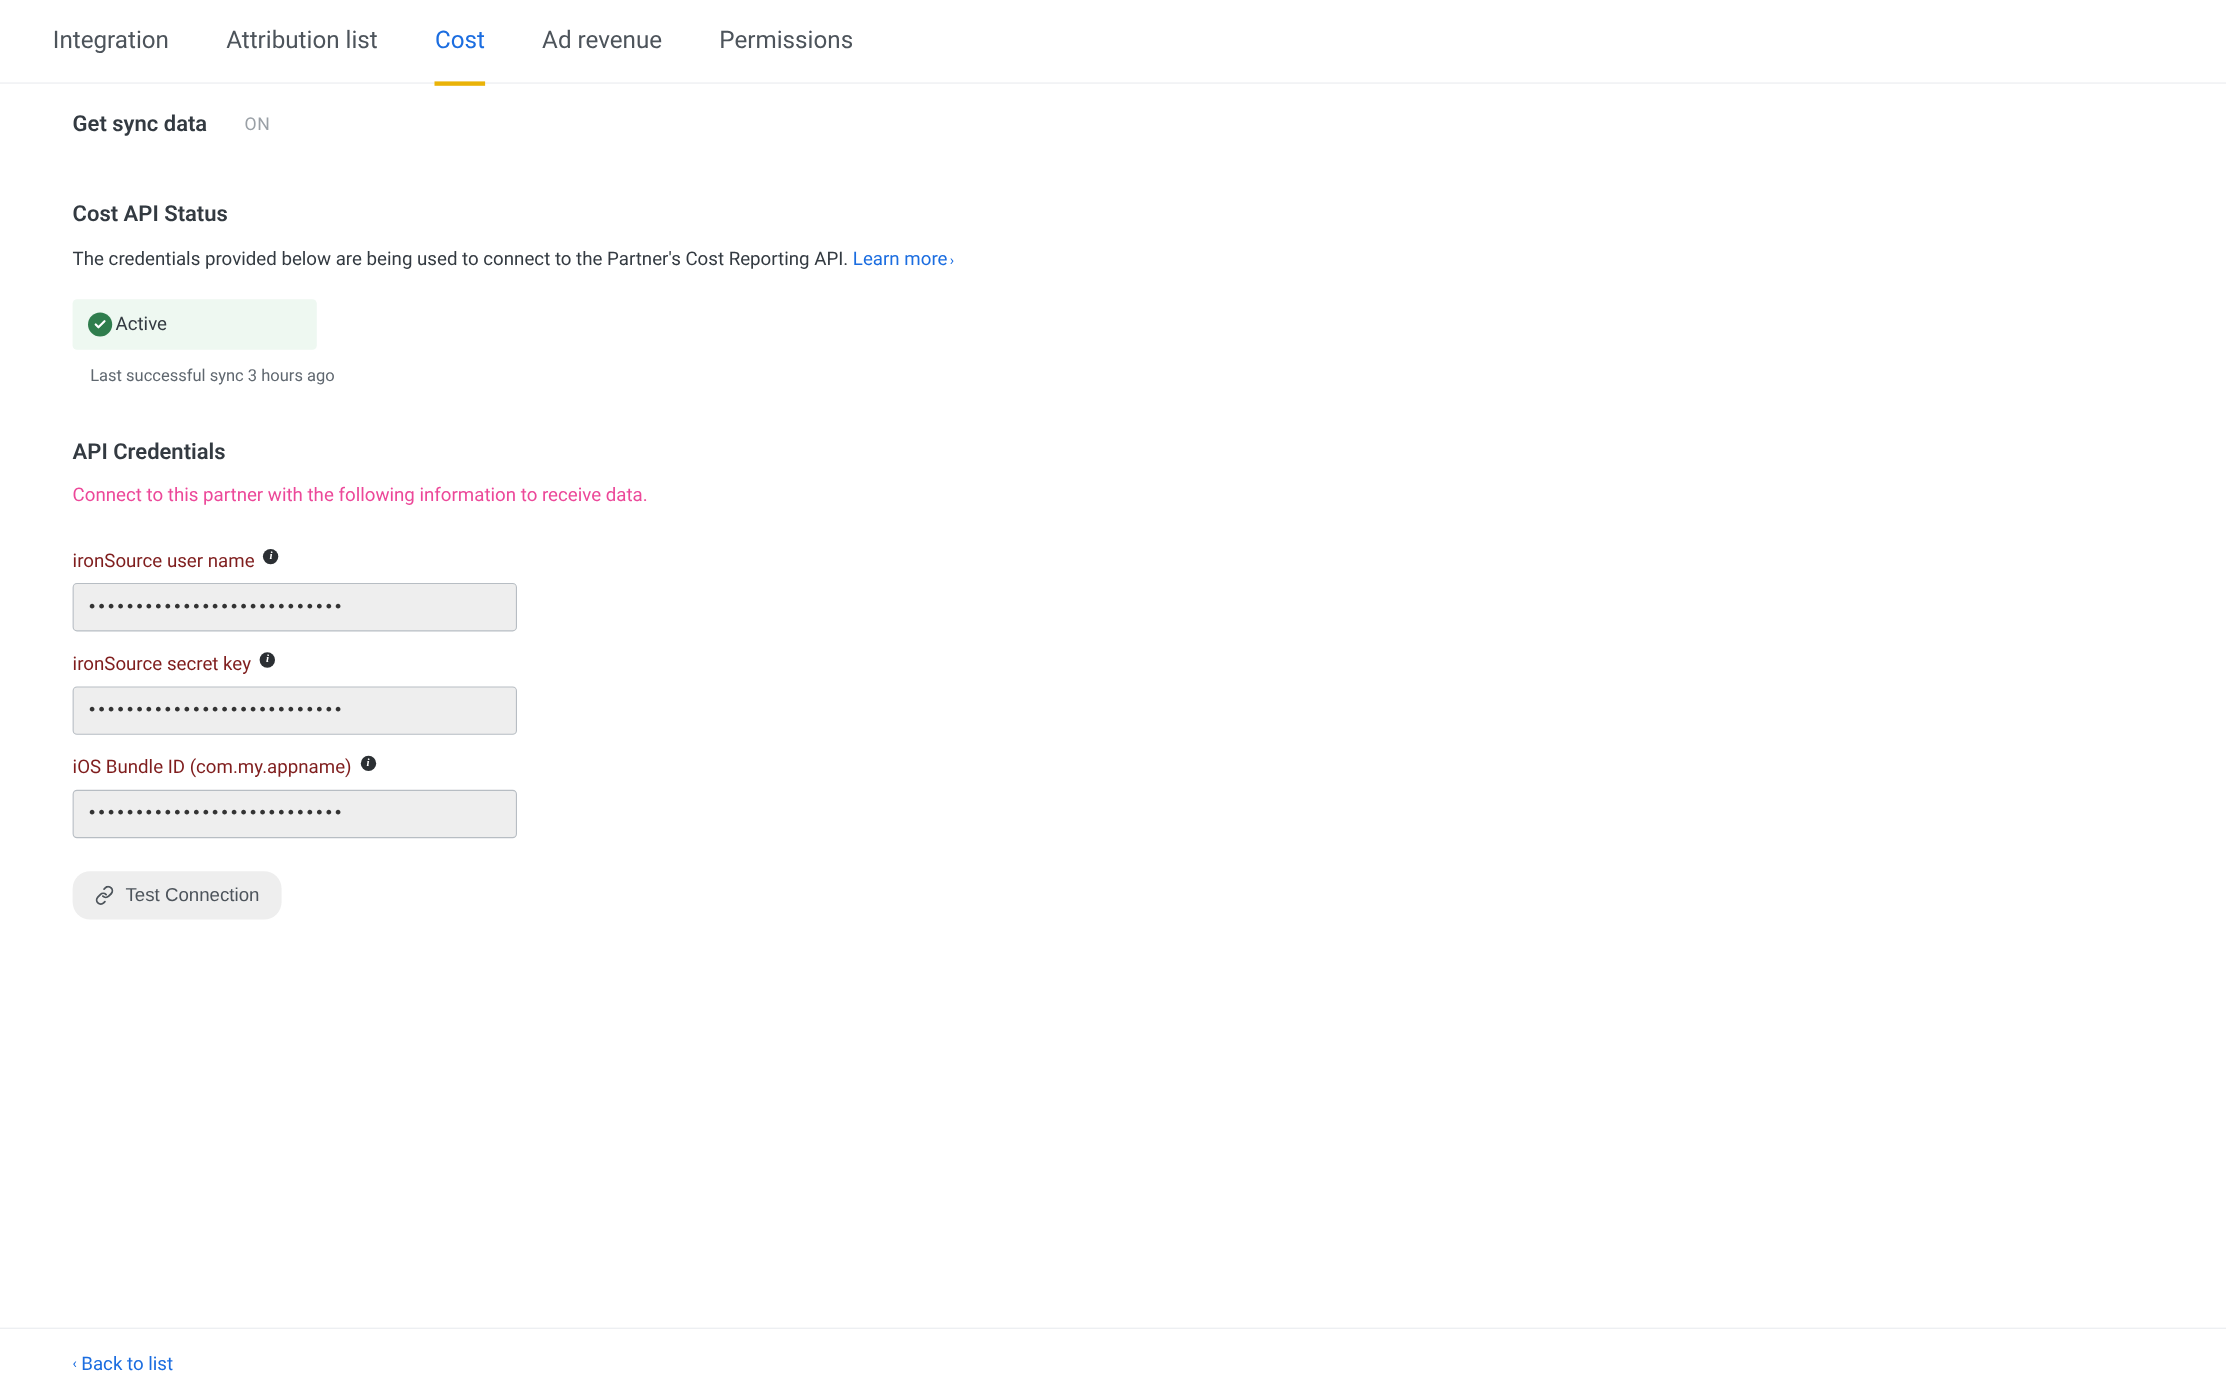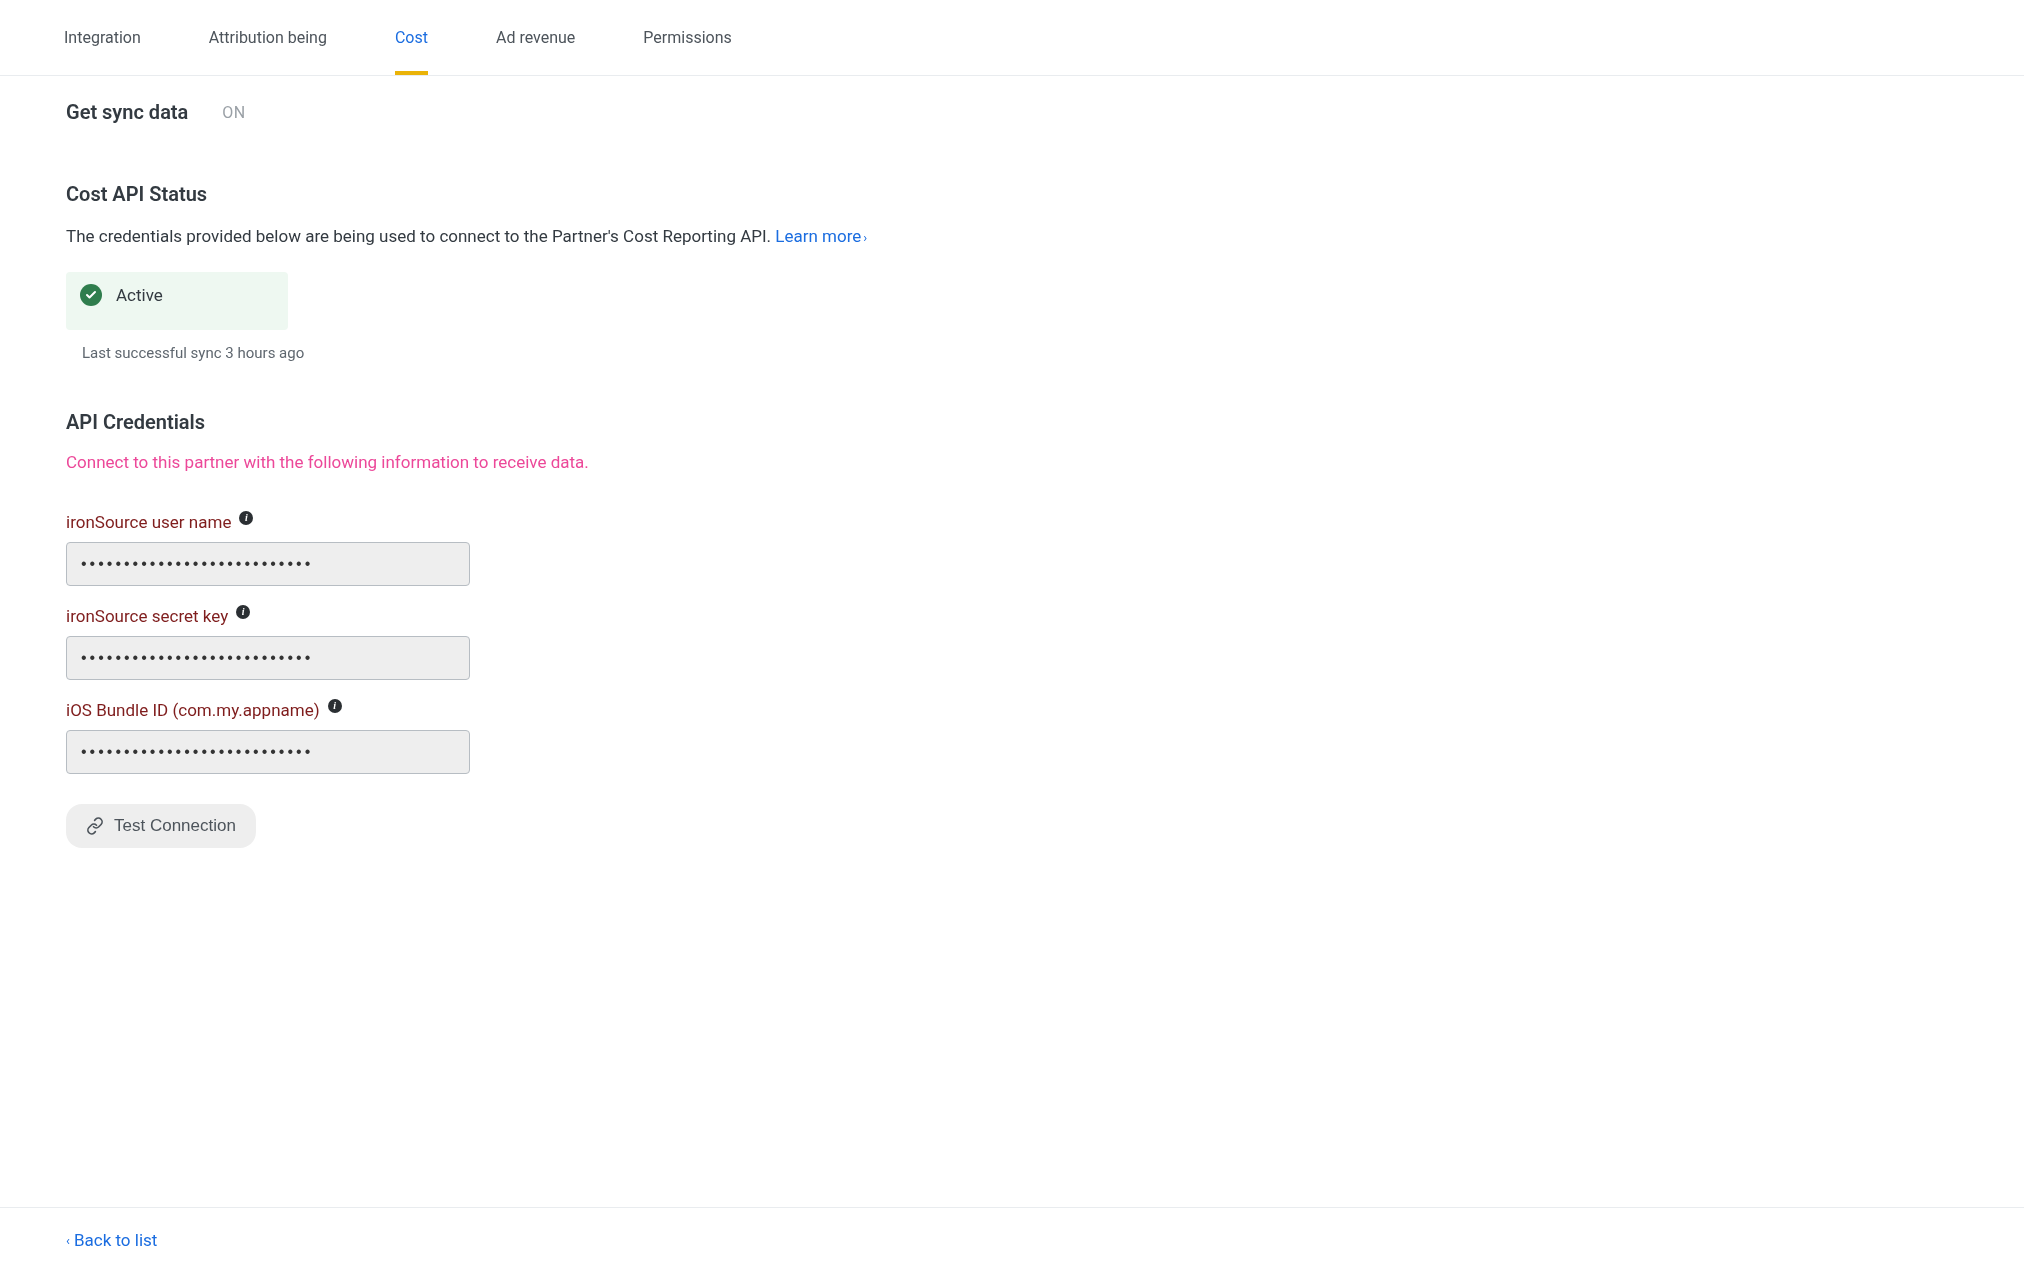--- a/index.html
+++ b/index.html
@@ -22,28 +22,27 @@
     .tabs {
       display: flex;
       gap: 52px;
       padding: 0 48px;
       border-bottom: 1px solid #e9ecef;
       align-items: center;
       height: 76px;
     }
     .tab {
       padding: 26px 0 24px;
-      font-size: 16px;
+      font-size: 22px;
       color: #4d545b;
       cursor: pointer;
       border-bottom: 4px solid transparent;
       position: relative;
       top: 1px;
       white-space: nowrap;
-      margin-left: 16px;
     }
     .tab.active {
       color: #1b6de0;
       border-bottom: 4px solid #eab308;
     }
     .content {
       padding: 24px 66px 40px;
       flex: 1;
     }
     .header-row {
@@ -84,23 +83,23 @@
       font-size: 13px;
       margin-left: 2px;
       color: #1b6de0;
     }
     .status-section {
       margin-bottom: 48px;
     }
     .status-badge {
       display: inline-flex;
       align-items: center;
-      gap: 14px;
+      gap: 3px;
       background: #eef8f1;
-      padding: 12px 18px 24px 14px;
+      padding: 12px 18px 12px 14px;
       border-radius: 4px;
       margin-bottom: 14px;
       min-width: 222px;
     }
     .check-circle {
       width: 22px;
       height: 22px;
       border-radius: 50%;
       background: #2f7d4d;
       display: flex;
@@ -218,21 +217,21 @@
       color: #4d545b;
       cursor: pointer;
     }
   </style>
 </head>
 <body>
 
 <div class="page">
   <div class="tabs">
     <div class="tab">Integration</div>
-    <div class="tab">Attribution being</div>
+    <div class="tab">Attribution list</div>
     <div class="tab active">Cost</div>
     <div class="tab">Ad revenue</div>
     <div class="tab">Permissions</div>
   </div>
 
   <div class="content">
     <div class="header-row">
       <span class="header-title">Get sync data</span>
       <span class="header-toggle">ON</span>
     </div>

